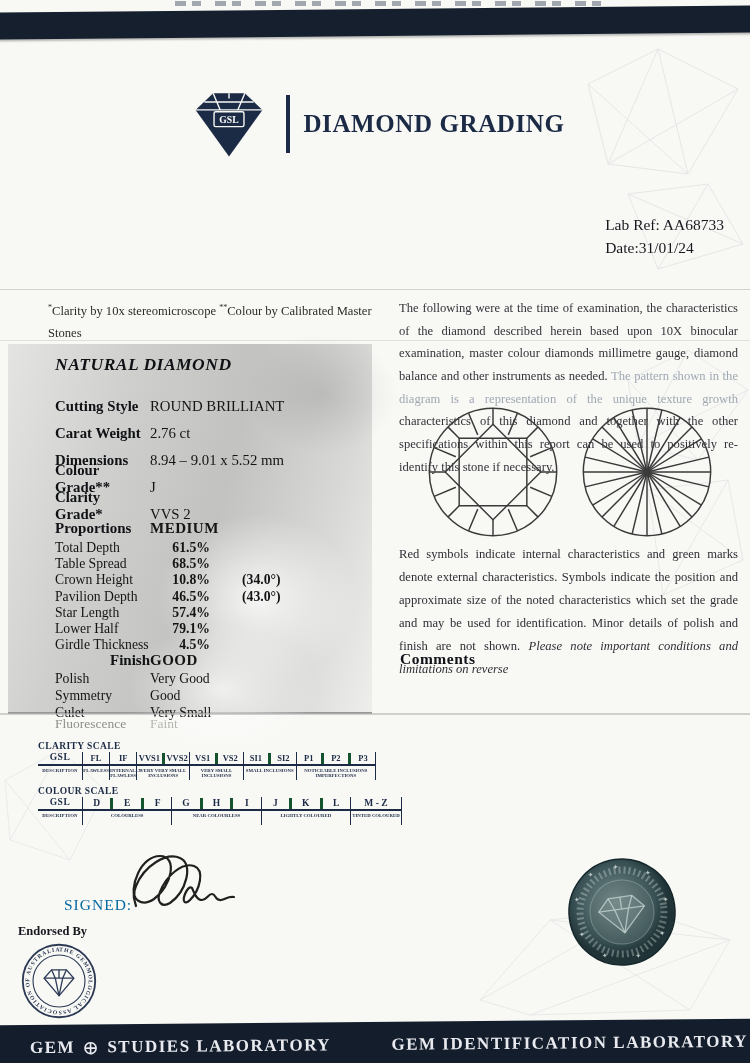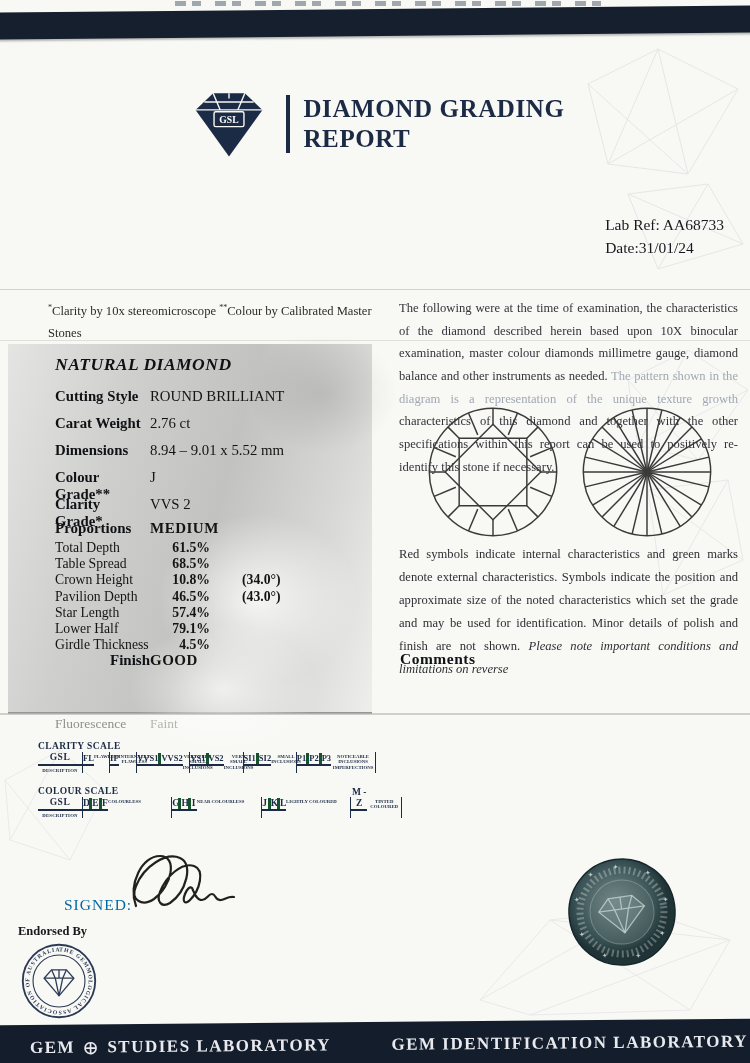--- a/index.html
+++ b/index.html
@@ -43,21 +43,21 @@
   
   .graybox{position:absolute;top:344px;left:8px;width:364px;height:368px;
     background:linear-gradient(105deg,#e4e4e2 0%,#cfcfcd 28%,#c2c2c0 55%,#d8d8d6 80%,#eeeeec 100%);
     border-bottom:2px solid #97979a;}
   .gb-blob{position:absolute;border-radius:50%;pointer-events:none;}
   .gb-b1{left:150px;top:170px;width:200px;height:170px;background:radial-gradient(closest-side,rgba(255,255,255,.8),rgba(255,255,255,0));}
   .gb-b2{left:120px;top:280px;width:190px;height:130px;background:radial-gradient(closest-side,rgba(255,255,255,.7),rgba(255,255,255,0));}
   .gb-b3{left:240px;top:-10px;width:150px;height:120px;background:radial-gradient(closest-side,rgba(0,0,0,.10),rgba(0,0,0,0));}
   .nd-title{position:absolute;top:10px;left:47px;font-style:italic;font-weight:bold;font-size:17.5px;letter-spacing:.5px;color:#0f1115;text-align:right;}
   .attrs{position:absolute;top:44px;left:47px;width:310px;}
-  .attr-row{display:flex;height:27px;align-items:flex-start;}
+  .attr-row{display:flex;height:27px;align-items:flex-end;}
   .attr-label{width:95px;font-weight:bold;font-size:14.8px;color:#0f1115;flex:none;}
   .attr-value{font-size:14.8px;color:#141414;}
   .prop-head{position:absolute;top:176px;left:47px;width:310px;font-size:15px;}
   .prop-head .ph-label{font-weight:bold;color:#0f1115;display:inline-block;width:95px;}
   .prop-head .ph-grade{font-weight:bold;color:#141414;letter-spacing:.5px;}
   .props{position:absolute;top:196px;left:47px;width:310px;}
   .prop-row{display:flex;height:16.2px;align-items:baseline;font-size:13.7px;color:#141414;}
   .prop-label{width:95px;flex:none;}
   .prop-value{width:60px;flex:none;text-align:right;font-weight:bold;}
   .prop-angle{margin-left:32px;font-weight:bold;}
@@ -82,21 +82,21 @@
   
   .scale-wrap{position:absolute;left:38px;color:#1b2a45;}
   .clarity-wrap{top:741px;width:338px;}
   .colour-wrap{top:786px;width:364px;}
   .scale-title{font-size:9.5px;font-weight:bold;letter-spacing:.4px;margin-bottom:1px;font-family:Liberation Serif, serif;}
   .scale{display:flex;border-right:1px solid #1b2a45;}
   .sc-col0{width:44px;flex:none;border-right:1px solid #1b2a45;display:flex;flex-direction:column;}
   .sc-col0-top{height:14px;box-sizing:border-box;border-bottom:2px solid #1b2a45;
     font-weight:bold;font-size:9.5px;text-align:center;letter-spacing:.5px;}
   .sc-col0-bot{font-size:4.8px;font-weight:bold;text-align:center;padding-top:1.5px;letter-spacing:.2px;}
-  .sc-group{flex-basis:0;border-right:1px solid #1b2a45;display:flex;flex-direction:row;min-width:0;}
+  .sc-group{flex-basis:0;border-right:1px solid #1b2a45;display:flex;flex-direction:column;min-width:0;}
   .sc-group:last-child{border-right:none;}
   .sc-grades{display:flex;height:14px;box-sizing:border-box;border-bottom:2px solid #1b2a45;align-items:flex-end;}
   .sc-grade{flex:1;text-align:center;font-weight:bold;font-size:8.5px;line-height:11px;min-width:0;}
   .sc-grade + .sc-grade{border-left:3px solid #14532d;}
   .colour-wrap .sc-grade{font-size:9.5px;}
   .sc-desc{font-size:4.8px;font-weight:bold;text-align:center;line-height:1.25;padding-top:1.5px;min-height:12px;}
   
   .signed{position:absolute;top:896px;left:64px;font-size:15.5px;letter-spacing:1px;color:#0369a1;}
   .sig{position:absolute;top:846px;left:122px;width:150px;height:85px;}
   .endorsed{position:absolute;top:924px;left:18px;font-weight:bold;font-size:12.5px;color:#15171d;}
@@ -144,21 +144,20 @@
     <div class="header-inner">
       <svg class="logo" viewBox="0 0 100 86">
         <path d="M12,27 L32,8 L68,8 L88,27 L50,80 Z" fill="#1b2a45"></path>
         <path d="M12,27 L88,27 M32,8 L40,27 M68,8 L60,27 M50,8 L50,14 M22,18 L78,18" stroke="#f8f8f5" stroke-width="1.6" fill="none"></path>
         <rect x="33" y="29" width="34" height="17" rx="2" fill="#1b2a45" stroke="#f8f8f5" stroke-width="1.6"></rect>
         <text x="50" y="42" text-anchor="middle" font-size="11" font-weight="bold" fill="#ffffff" font-family="Liberation Serif, serif">GSL</text>
       </svg>
       <div class="title-divider"></div>
       <div class="report-title">
         <div>DIAMOND GRADING</div>
-        <div>REPORT</div>
       </div>
     </div>
   </div>
 
   <div class="labref">
     <div>
       <span>Lab Ref:</span>
       <span>AA68733</span>
     </div>
     <div>
@@ -237,20 +236,34 @@
           <span class="prop-value">79.1%</span>
         </div>
         <div class="prop-row">
           <span class="prop-label">Girdle Thickness</span>
           <span class="prop-value">4.5%</span>
         </div>
       </div>
     <div class="finish-head">
       <span class="ph-label">Finish</span><span class="ph-grade">GOOD</span>
     </div>
+    <div class="finishes" id="finishes">
+        <div class="fin-row">
+          <span class="fin-label">Polish</span>
+          <span class="fin-value">Very Good</span>
+        </div>
+        <div class="fin-row">
+          <span class="fin-label">Symmetry</span>
+          <span class="fin-value">Good</span>
+        </div>
+        <div class="fin-row">
+          <span class="fin-label">Culet</span>
+          <span class="fin-value">Very Small</span>
+        </div>
+      </div>
   </div>
 
   <div class="seam"></div>
 
   <div class="fluor">
     <span class="fluor-label">Fluorescence</span><span class="fluor-value">Faint</span>
   </div>
 
   <div class="diagrams">
     <svg class="diagram" viewBox="-52 -52 104 104">

